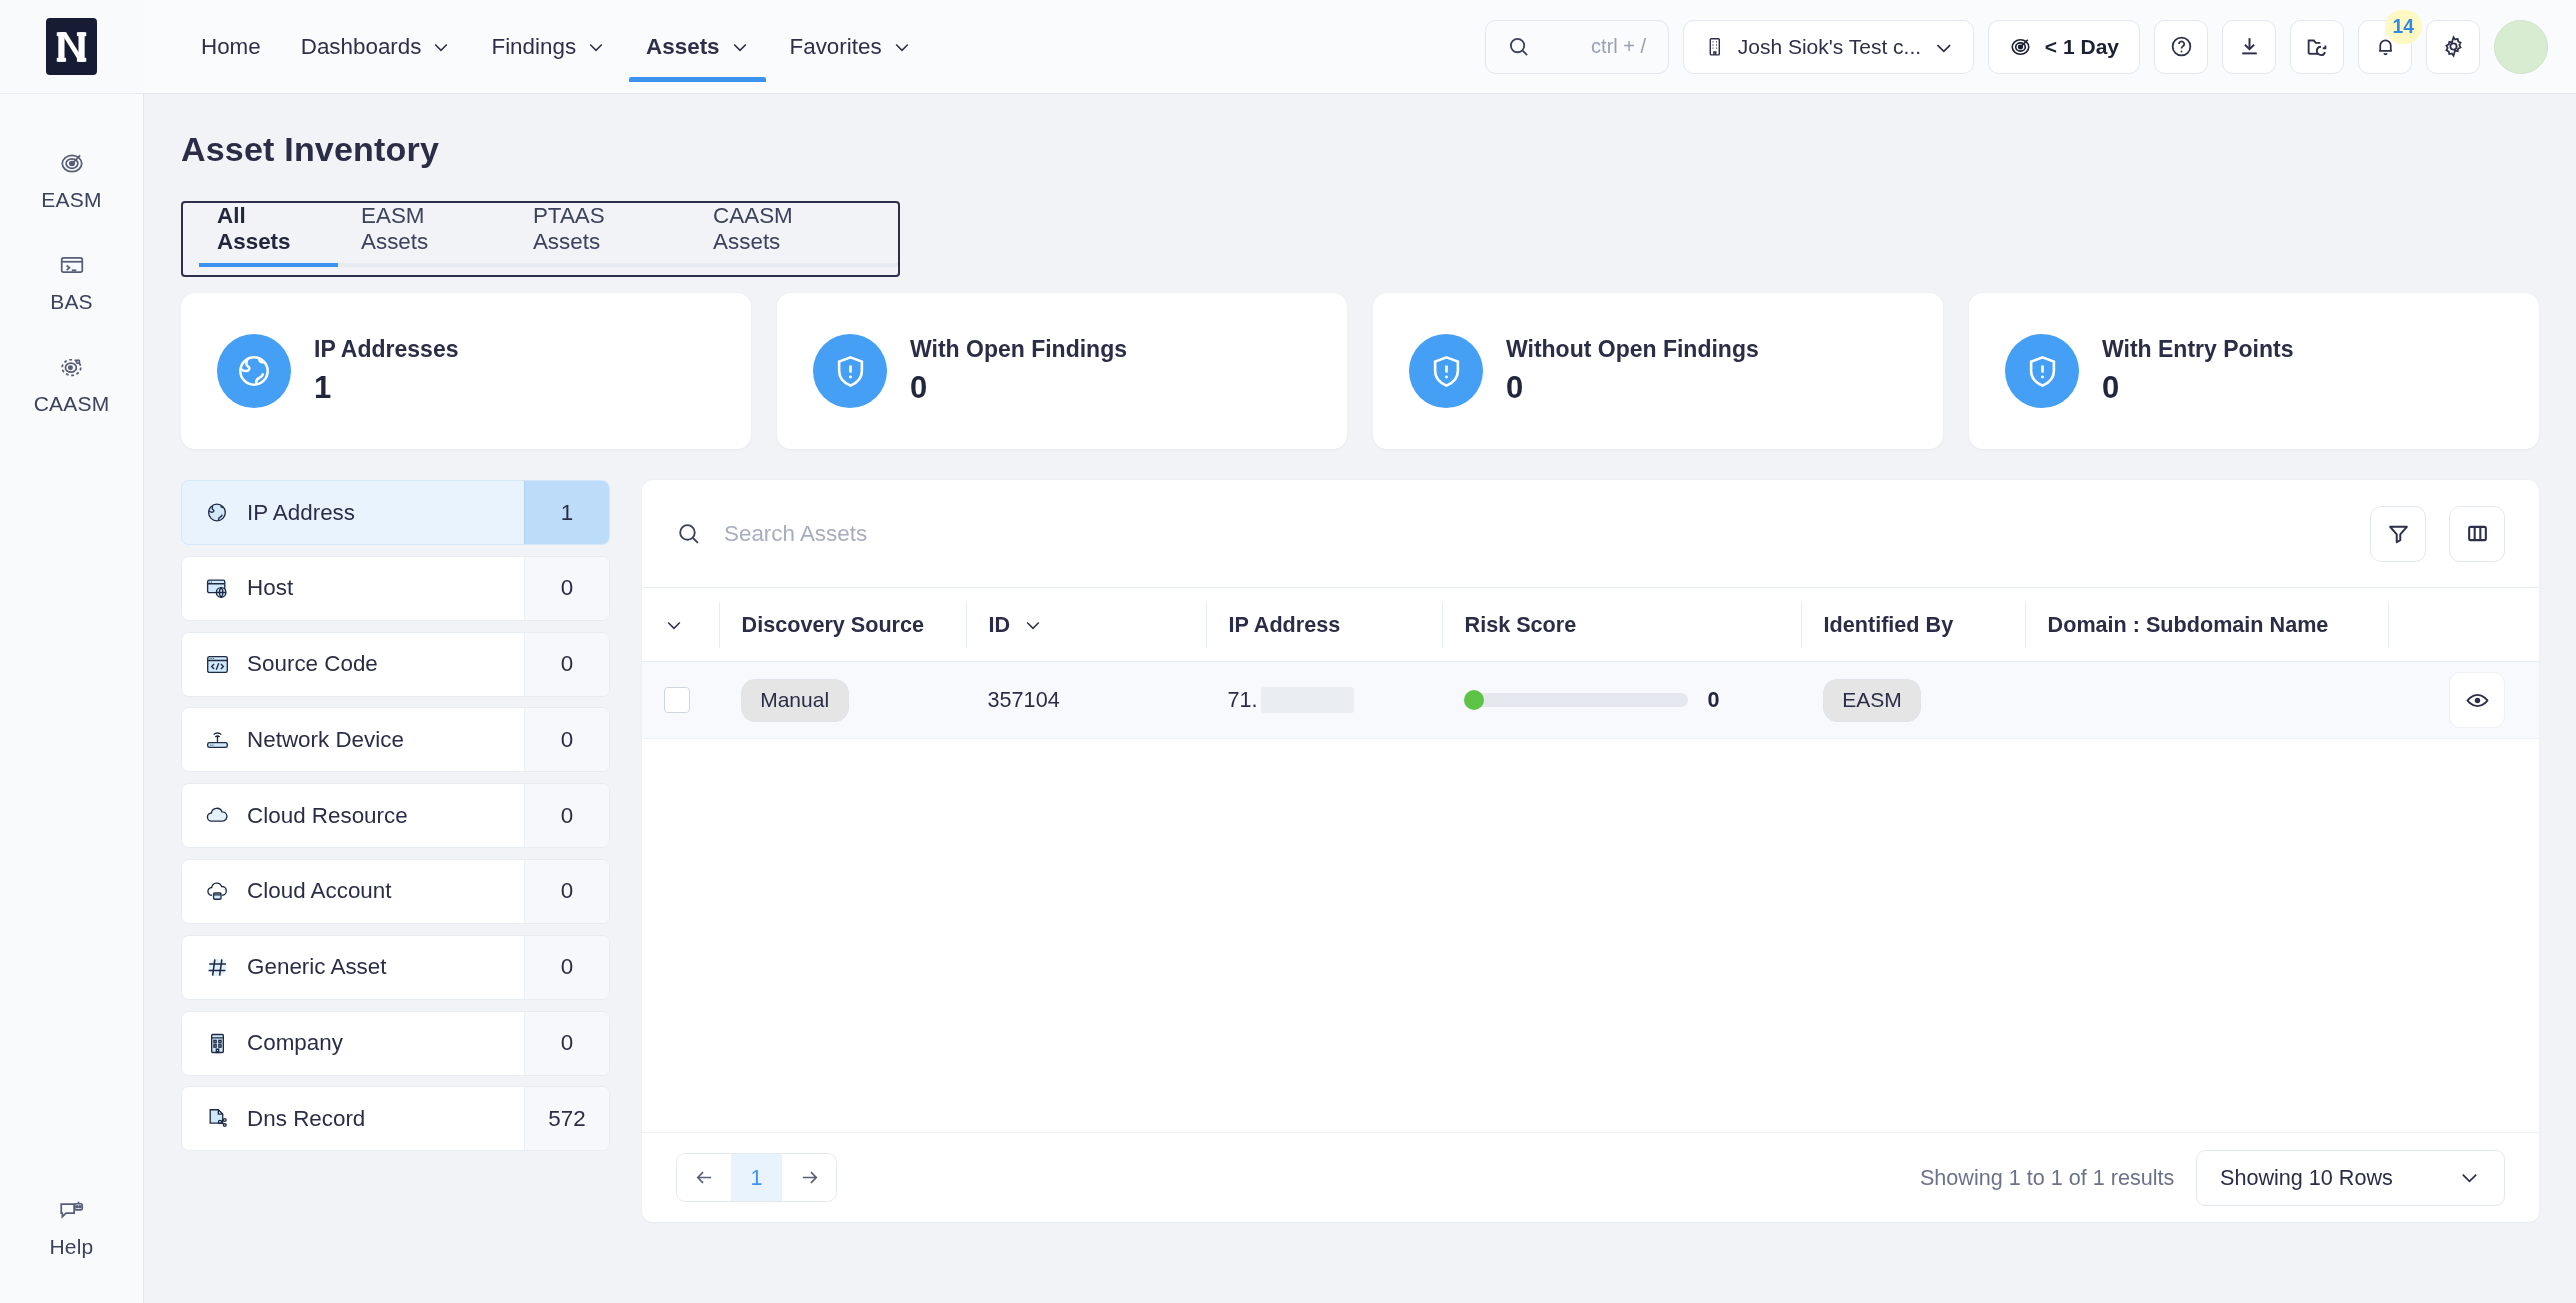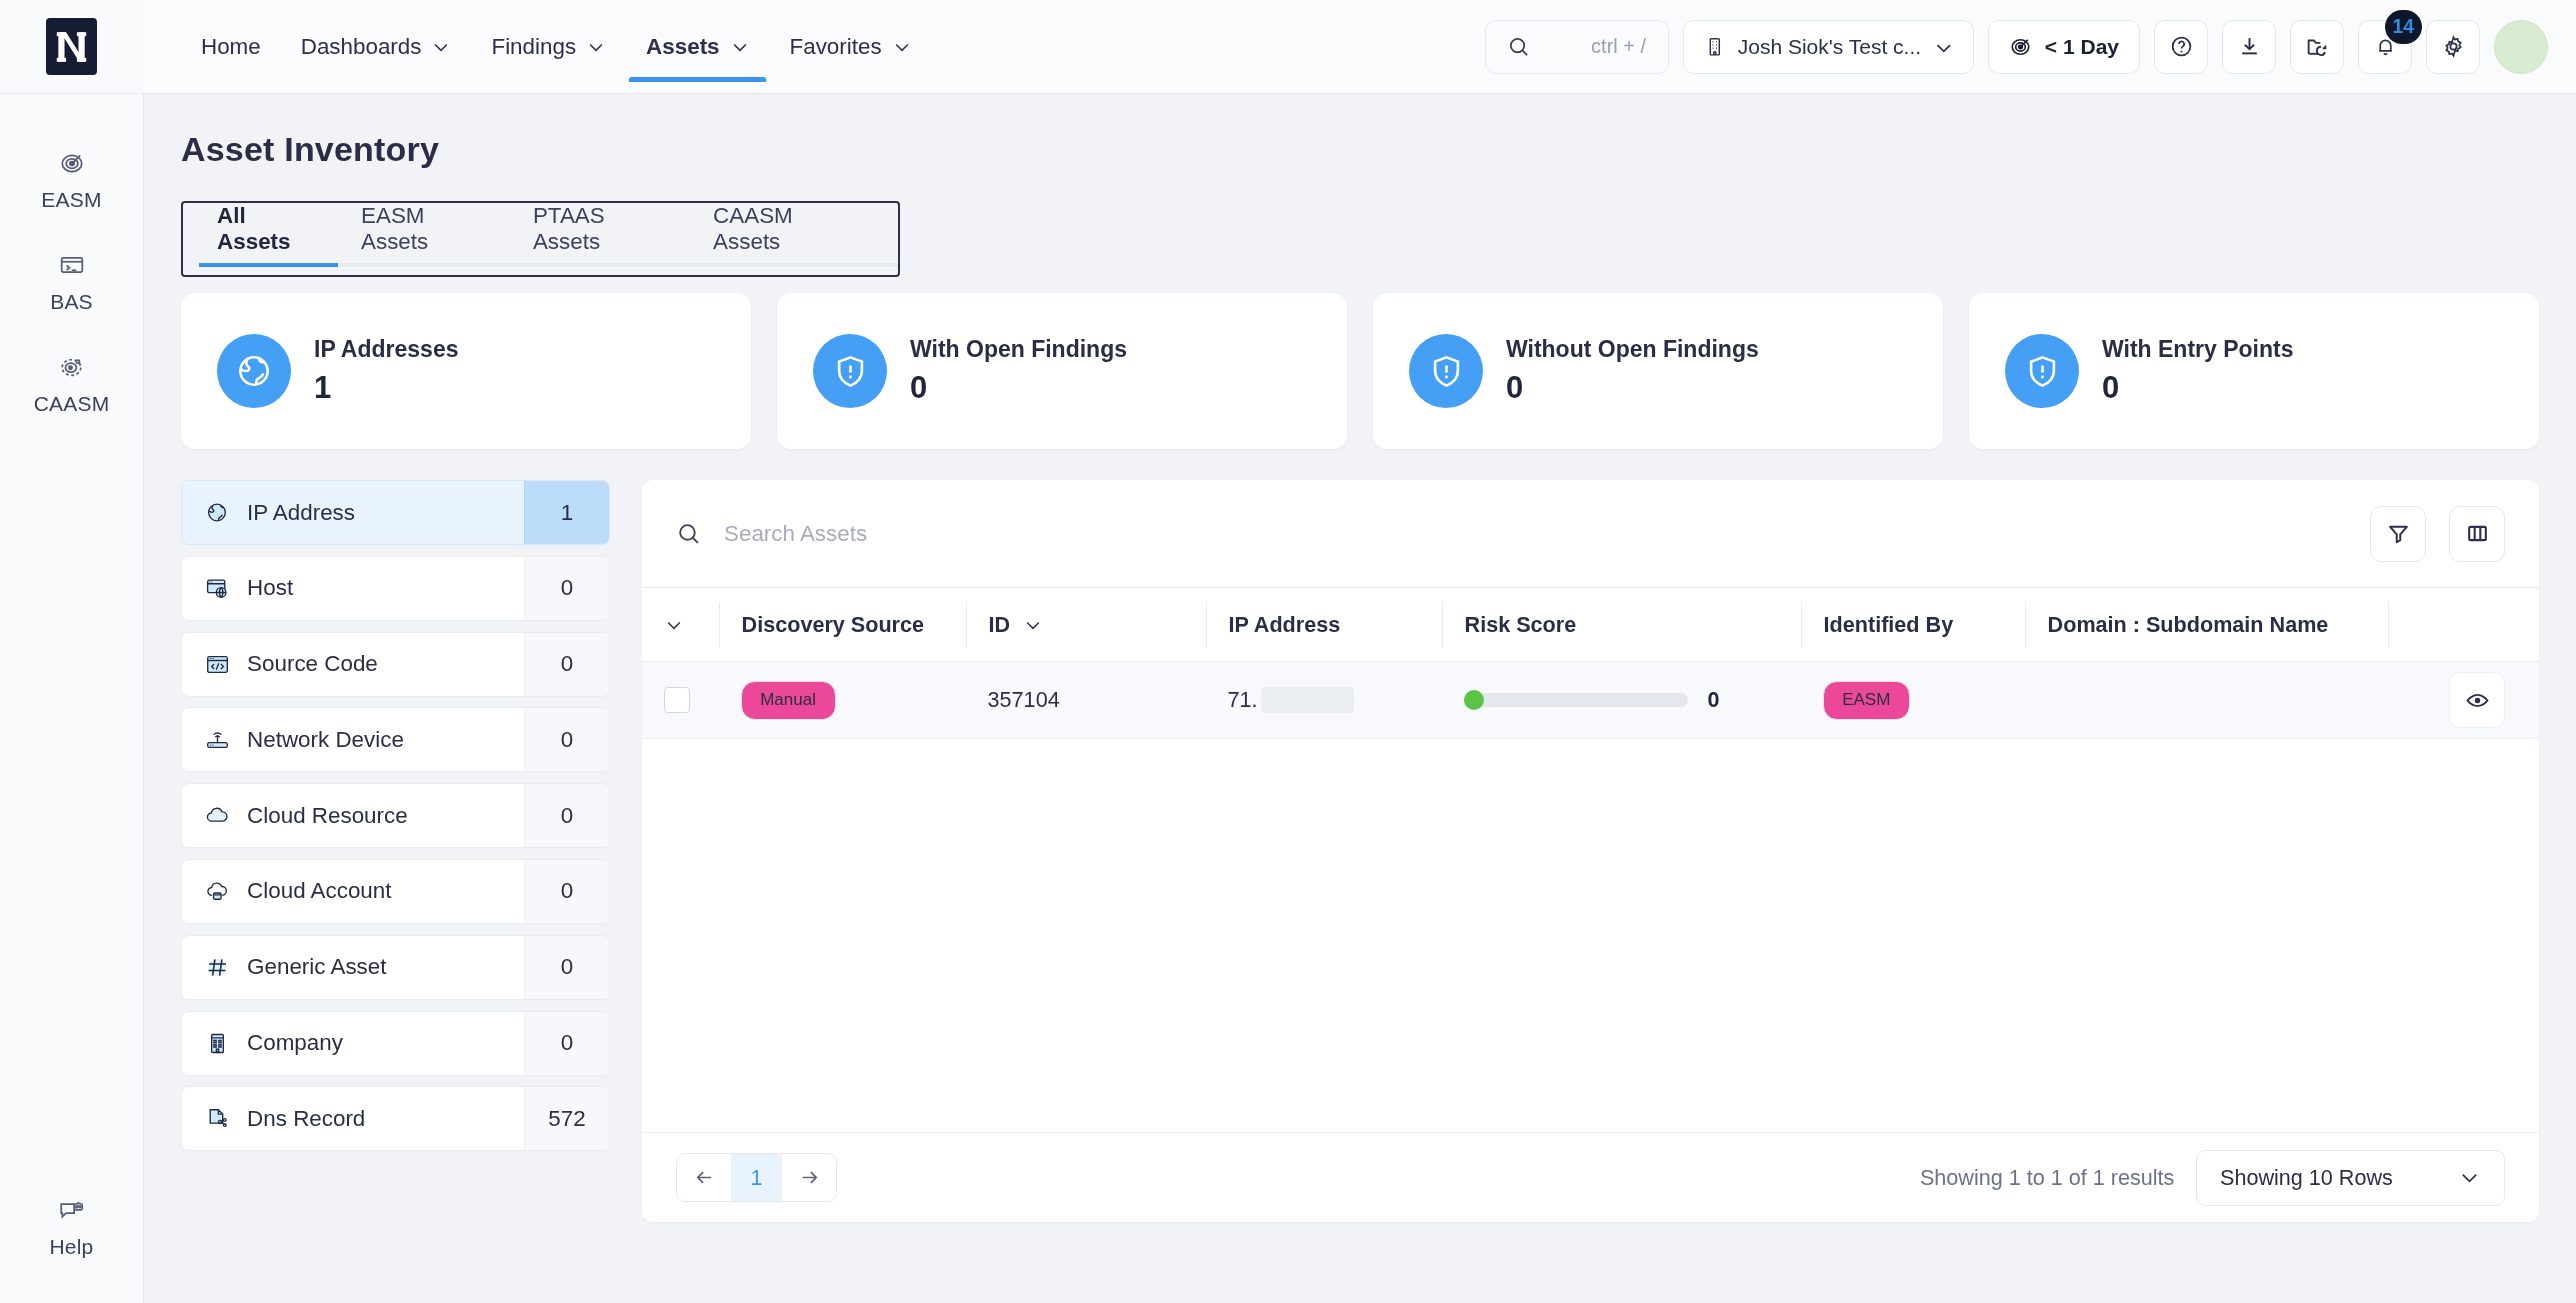--- a/index.html
+++ b/index.html
@@ -76,21 +76,21 @@
   .pill .orgname { font-size: 21px; color: #2e2f4a; }
   .pill .daylbl { font-size: 21px; color: #1c2033; font-weight: bold; }
   .iconbtn {
     width: 54px; height: 54px; border: 0.8px solid #e3e8ef; border-radius: 10.8px;
     background: #fff; display:flex; align-items:center; justify-content:center;
     cursor: pointer; position: relative;
   }
   .badge {
     position: absolute; top: -10.8px; right: -10.8px;
     min-width: 37px; height: 34px; border-radius: 17px;
-    background: #0f172a; color: #2f8ae5; font-size: 19.3px; font-weight: bold;
+    background: #fef9c3; color: #2f8ae5; font-size: 19.3px; font-weight: bold;
     display:flex; align-items:center; justify-content:center; padding: 0 6.2px;
   }
   .avatar {
     width: 54px; height: 54px; border-radius: 50%;
     background: #d8ecd2; border: 0.8px solid #cfe4c9; cursor: pointer;
   }
 
   
   .page { flex: 1; padding: 36px 37px 0 37px; overflow: hidden; }
   .page-title { font-size: 34px; font-weight: bold; color: #2b2d47; letter-spacing: 0.2px; }
@@ -182,22 +182,22 @@
   .trow {
     height: 77px; display: flex; align-items: center;
     background: #f7f9fc; border-bottom: 0.8px solid #eef1f6;
   }
   .td { display:flex; align-items:center; padding-left: 21.6px; font-size: 21.6px; color: #2b2d47; }
   .checkbox {
     width: 26px; height: 26px; border: 0.8px solid #cfd6e2; border-radius: 3.9px; background: #fff;
     cursor: pointer;
   }
   .chip {
-    border: 0.8px solid #dfe4ec; border-radius: 14px; background: #ec4899;
-    padding: 8.5px 18.6px; font-size: 17px; color: #2b2d47;
+    border: 0.8px solid #dfe4ec; border-radius: 14px; background: #e5e5e5;
+    padding: 8.5px 18.6px; font-size: 21px; color: #2b2d47;
   }
   .redact {
     display:inline-block; width: 93px; height: 26px; border-radius: 3.1px;
     background: #e6e9ef; opacity: .75; margin-left: 3.1px; vertical-align: -4.6px;
   }
   .riskbar { display:flex; align-items:center; gap: 20px; }
   .bar { width: 224px; height: 14px; border-radius: 7px; background: #e4e7ee; position: relative; }
   .bar .dot {
     position:absolute; left: 0; top: -3.1px; width: 20px; height: 20px; border-radius: 50%;
     background: #5cc347;

